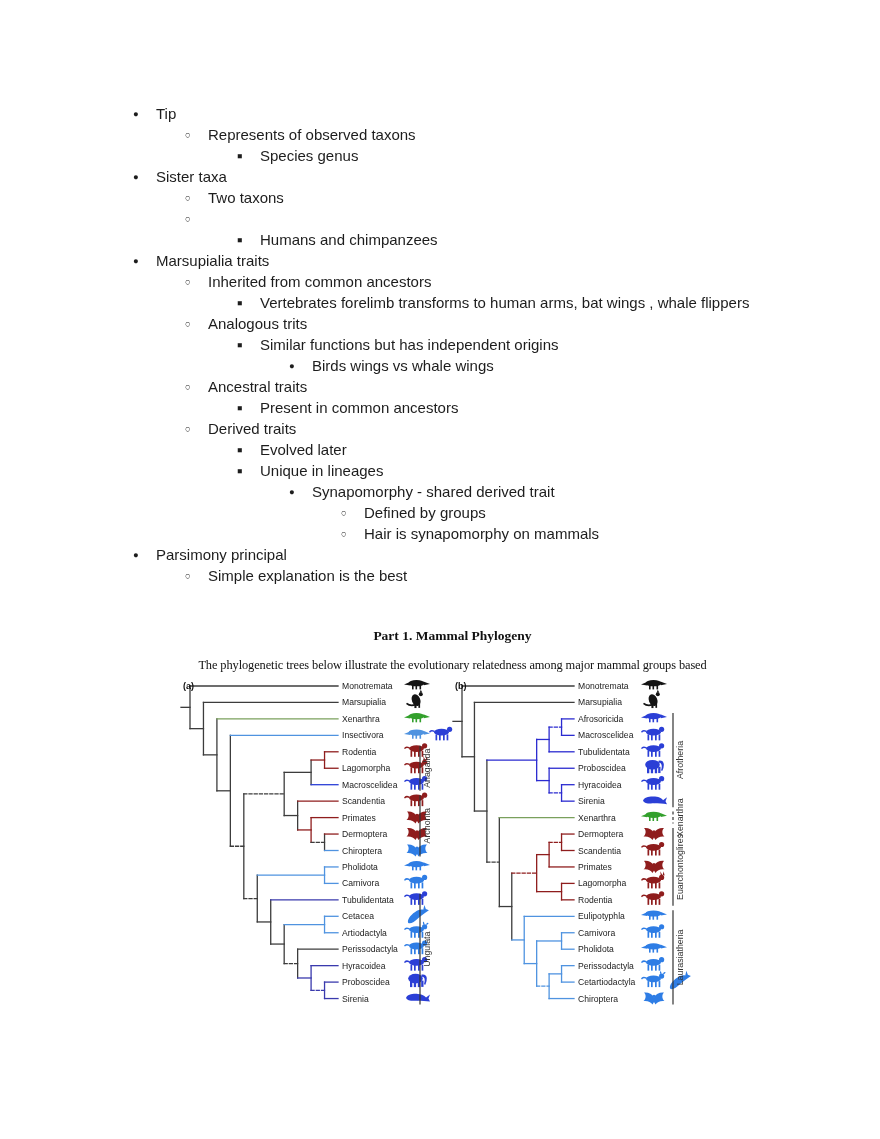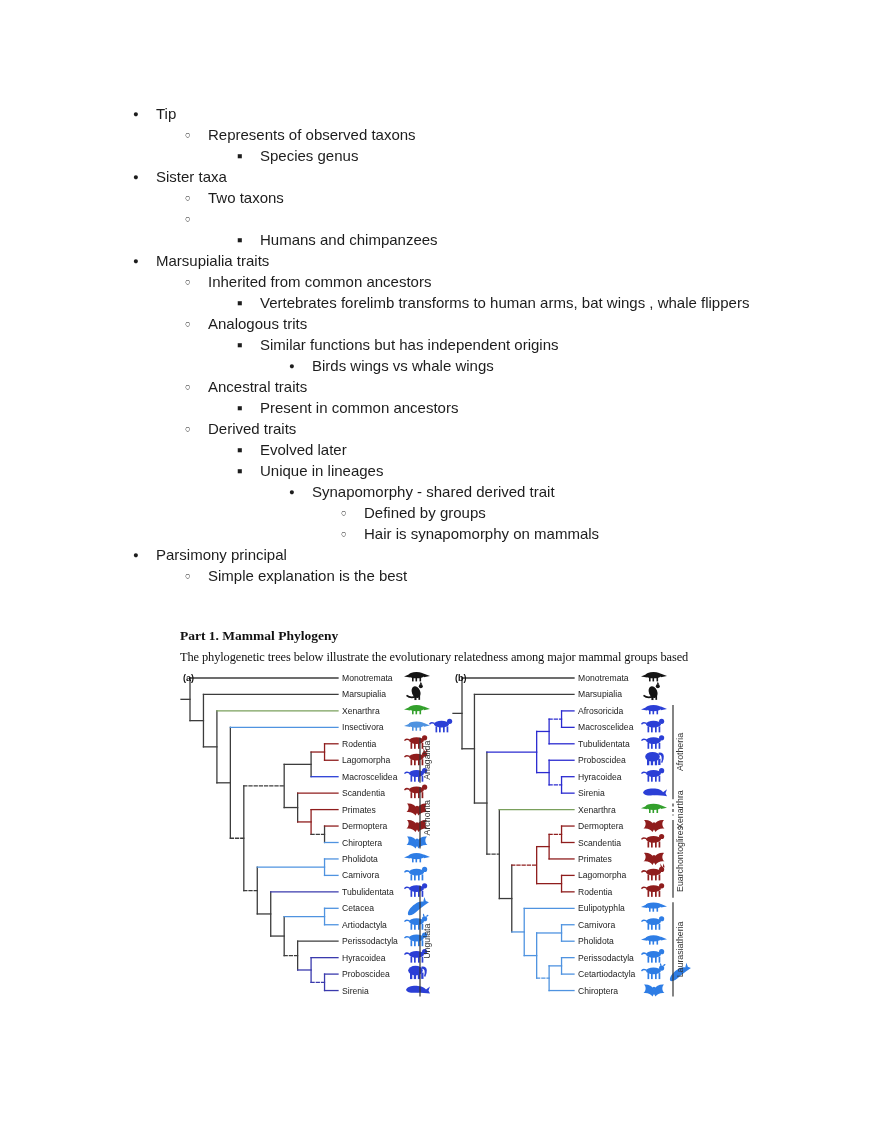--- a/index.html
+++ b/index.html
@@ -4,23 +4,23 @@
 <style>
   html,body{margin:0;padding:0;}
   body{
     width:880px;height:1139px;position:relative;background:#ffffff;
     font-family:"Liberation Sans",sans-serif;color:#1d1d1d;overflow:hidden;
   }
   .notes{position:absolute;left:104px;top:103px;width:720px;}
   .note-row{display:flex;align-items:center;height:21px;font-size:15px;white-space:nowrap;}
   .note-row .marker{display:inline-block;width:23px;flex:0 0 23px;font-size:9.5px;color:#1d1d1d;text-align:left;}
   .heading-row{height:21px;font-size:15px;font-weight:bold;display:flex;align-items:center;white-space:nowrap;}
-  .figure{position:absolute;left:180px;top:628px;width:545px;}
+  .figure{position:absolute;left:180px;top:628px;width:545px;text-align:center;}
   .fig-title{font-family:"Liberation Serif",serif;font-weight:bold;font-size:13.5px;color:#111;}
-  .fig-caption{margin-top:5px;font-family:"Liberation Serif",serif;font-size:12.4px;line-height:16px;color:#111;letter-spacing:-0.1px;}
+  .fig-caption{margin-top:13px;font-family:"Liberation Serif",serif;font-size:12.4px;line-height:16px;color:#111;letter-spacing:-0.1px;}
   .fig-caption div{white-space:nowrap;}
   svg{display:block;margin-top:6px;}
   svg text{font-family:"Liberation Sans",sans-serif;}
 </style>
 </head>
 <body>
 
 <div class="page">
   <div class="notes">
       <div class="note-row" style="margin-left: 29px;">

